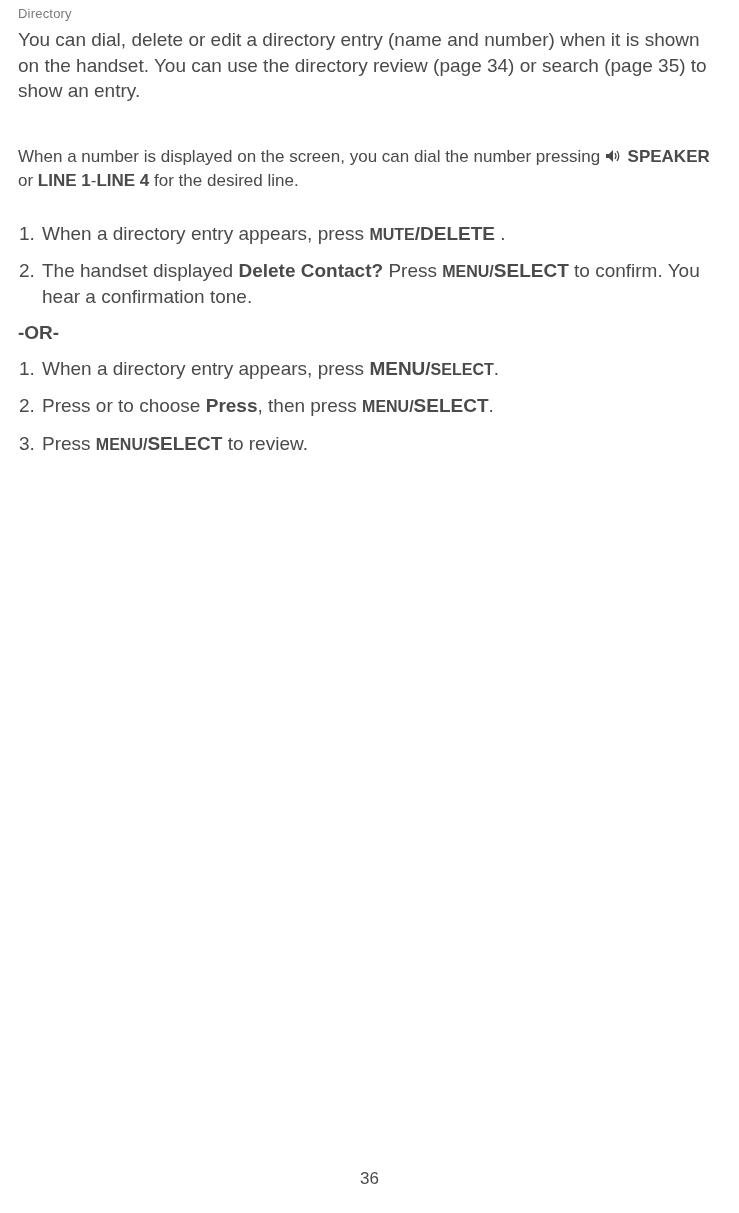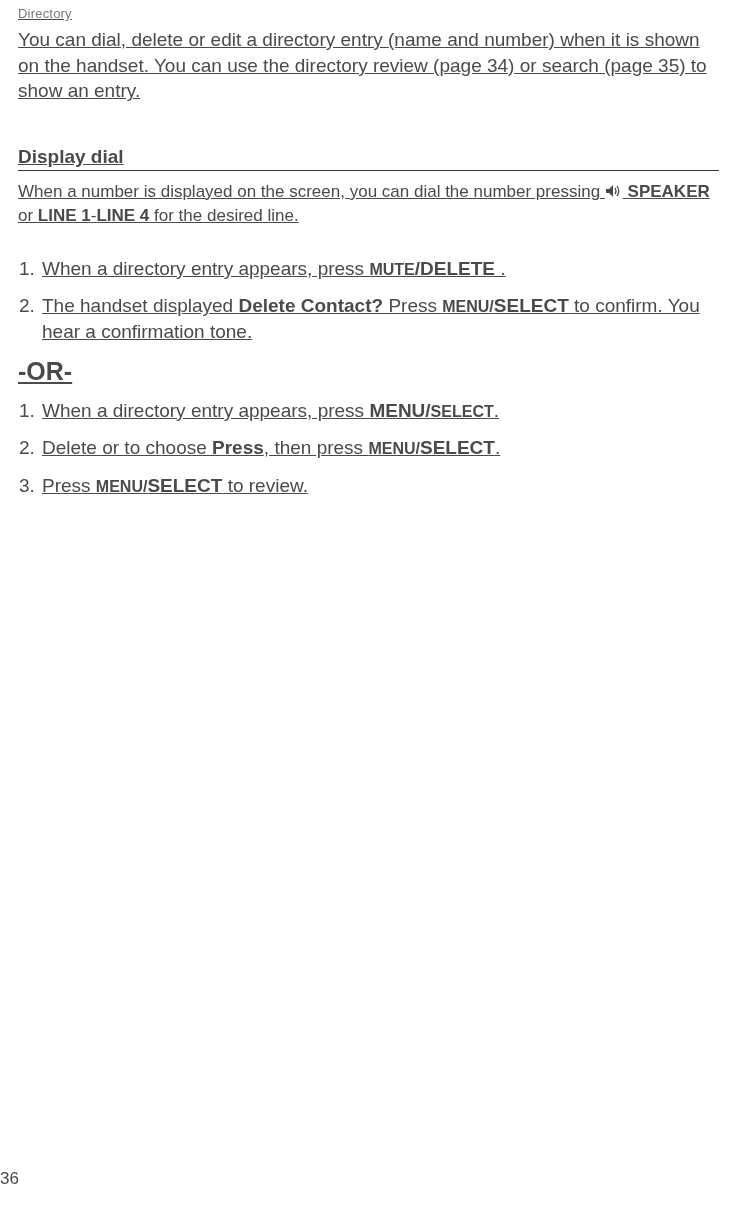--- a/index.html
+++ b/index.html
@@ -12,21 +12,20 @@
     color: #4a4a4a;
     background: #ffffff;
     position: relative;
   }
   .page {
     box-sizing: border-box;
     width: 739px;
     height: 1213px;
     padding: 6px 20px 0 18px;
     position: relative;
-    text-decoration: underline;
   }
   .breadcrumb {
     font-size: 13px;
     color: #7a7a7a;
     letter-spacing: 0.2px;
     margin-bottom: 6px;
   }
   h1.title {
     font-size: 32px;
     font-weight: 300;
@@ -64,46 +63,45 @@
     line-height: 1.35;
     margin: 0 0 12px 0;
     padding-left: 22px;
     color: #4a4a4a;
   }
   ol.steps li {
     margin-bottom: 12px;
     padding-left: 2px;
   }
   .or {
-    font-size: 25px;
+    font-size: 19px;
     font-weight: 700;
     margin: 0 0 12px 0;
   }
   .page-number {
     position: absolute;
     bottom: 24px;
     left: 0;
     width: 100%;
-    text-align: left;
+    text-align: center;
     font-size: 17px;
     color: #4a4a4a;
   }
   b { font-weight: 700; color: #4a4a4a; }
 </style>
 </head>
 <body>
 
 <div class="page">
 
   <div class="breadcrumb">Directory</div>
 
 
   <p class="intro">You can dial, delete or edit a directory entry (name and number) when it is shown on the handset. You can use the directory review (page 34) or search (page 35) to show an entry.</p>
 
-  <h2 class="section">Display dial</h2>
 
   <p class="body">
     <span>When a number is displayed on the screen, you can dial the number pressing </span><span class="speaker-icon"><svg width="16" height="14" viewBox="0 0 16 14">
           <path d="M1 5 L4 5 L8 1 L8 13 L4 9 L1 9 Z" fill="#4a4a4a"></path>
           <path d="M10 4 Q12 7 10 10" stroke="#4a4a4a" stroke-width="1.3" fill="none"></path>
           <path d="M12 2 Q15.5 7 12 12" stroke="#4a4a4a" stroke-width="1.3" fill="none"></path>
         </svg></span>
     <b>SPEAKER</b><span> or </span><b>LINE 1</b><span>-</span><b>LINE 4</b><span> for the desired line.</span>
   </p>
 
@@ -117,21 +115,21 @@
     </li>
   </ol>
 
   <p class="or">-OR-</p>
 
   <ol class="steps">
     <li>
       <span>When a directory entry appears, press </span><b><span>MENU/</span><span style="font-size:16px">SELECT</span></b><span>.</span>
     </li>
     <li>
-      <span>Delete or to choose </span><b>Press</b><span>, then press </span><b><span style="font-size:16px">MENU/</span><span>SELECT</span></b><span>.</span>
+      <span>Press or to choose </span><b>Press</b><span>, then press </span><b><span style="font-size:16px">MENU/</span><span>SELECT</span></b><span>.</span>
     </li>
     <li>
       <span>Press </span><b><span style="font-size:16px">MENU/</span><span>SELECT</span></b><span> to review.</span>
     </li>
   </ol>
 
   <div class="page-number">36</div>
 </div>
 
 </body></html>

